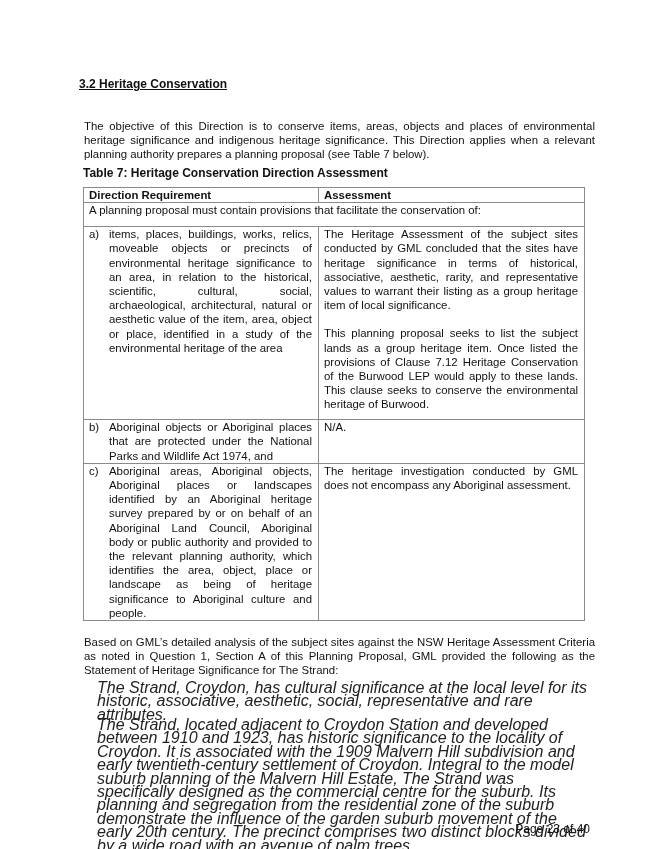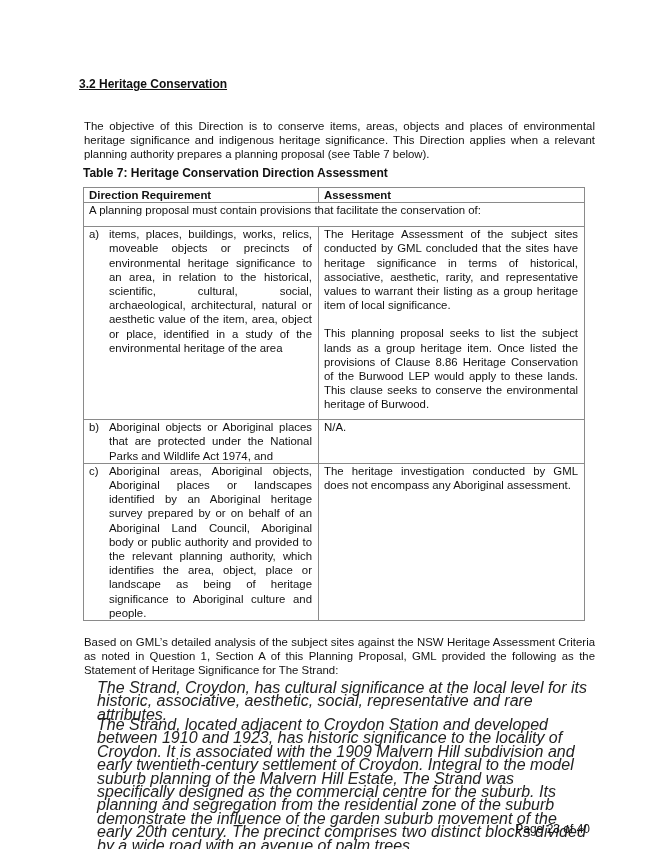--- a/index.html
+++ b/index.html
@@ -78,21 +78,21 @@
   <tr class="row-a">
     <td>
       <div class="item">
         <span class="lbl">a)</span>
         <span class="txt">items, places, buildings, works, relics, moveable objects or precincts of environmental heritage significance to an area, in relation to the historical, scientific, cultural, social, archaeological, architectural, natural or aesthetic value of the item, area, object or place, identified in a study of the environmental heritage of the area</span>
       </div>
     </td>
     <td>
       <div>The Heritage Assessment of the subject sites conducted by GML concluded that the sites have heritage significance in terms of historical, associative, aesthetic, rarity, and representative values to warrant their listing as a group heritage item of local significance.</div>
       <div class="gap"></div>
-      <div>This planning proposal seeks to list the subject lands as a group heritage item. Once listed the provisions of Clause 8.86 Heritage Conservation of the Burwood LEP would apply to these lands. This clause seeks to conserve the environmental heritage of Burwood.</div>
+      <div>This planning proposal seeks to list the subject lands as a group heritage item. Once listed the provisions of Clause 7.12 Heritage Conservation of the Burwood LEP would apply to these lands. This clause seeks to conserve the environmental heritage of Burwood.</div>
     </td>
   </tr>
   <tr class="row-b">
     <td>
       <div class="item">
         <span class="lbl">b)</span>
         <span class="txt">Aboriginal objects or Aboriginal places that are protected under the National Parks and Wildlife Act 1974, and</span>
       </div>
     </td>
     <td>

